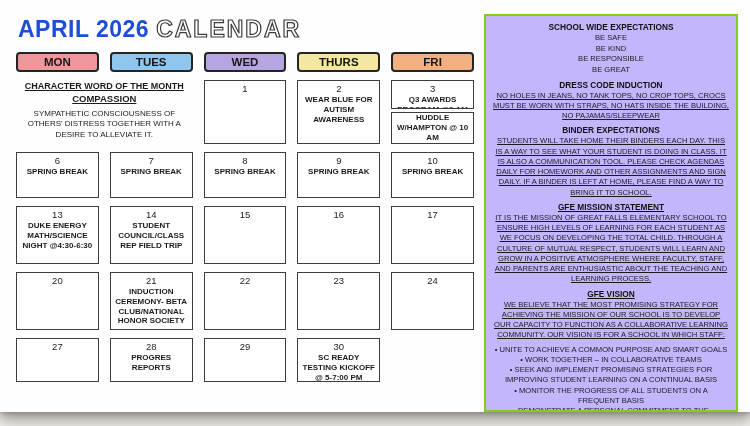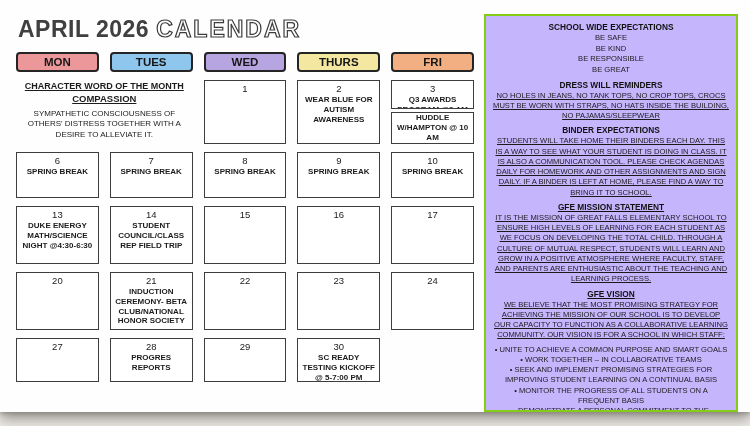--- a/index.html
+++ b/index.html
@@ -13,21 +13,21 @@
   }
   .photo {
     position:absolute; left:0; top:0; width:750px; height:412px;
     background:#fefefe;
     box-shadow:0 7px 14px rgba(80,74,68,.55), 0 2px 4px rgba(80,74,68,.3);
   }
 
   
   .left { position:absolute; left:16px; top:8px; width:458px; }
   .title { margin:8px 0 9px 2px; font-size:23px; font-weight:bold; letter-spacing:.5px; white-space:nowrap; }
-  .t-solid { color:#404040; }
+  .t-solid { color:#1d4ed8; }
   .t-outline {
     margin-left:7px; letter-spacing:2px; color:#ffffff;
     -webkit-text-stroke:1.2px #3c3c3c;
   }
   .grid {
     display:grid;
     grid-template-columns:repeat(5,1fr);
     grid-template-rows:20px 64px 46px 58px 58px 44px;
     column-gap:11px; row-gap:8px;
   }
@@ -190,21 +190,21 @@
   <div class="panel">
     <div class="sect">
       <h3>SCHOOL WIDE EXPECTATIONS</h3>
       <div class="be-line">BE SAFE</div>
       <div class="be-line">BE KIND</div>
       <div class="be-line">BE RESPONSIBLE</div>
       <div class="be-line">BE GREAT</div>
     </div>
 
     <div class="sect">
-      <h3>DRESS WILL REMINDERS</h3>
+      <h3>DRESS CODE INDUCTION</h3>
       <p>NO HOLES IN JEANS, NO TANK TOPS, NO CROP TOPS, CROCS MUST BE WORN WITH STRAPS, NO HATS INSIDE THE BUILDING, NO PAJAMAS/SLEEPWEAR</p>
     </div>
 
     <div class="sect">
       <h3>BINDER EXPECTATIONS</h3>
       <p>STUDENTS WILL TAKE HOME THEIR BINDERS EACH DAY. THIS IS A WAY TO SEE WHAT YOUR STUDENT IS DOING IN CLASS. IT IS ALSO A COMMUNICATION TOOL. PLEASE CHECK AGENDAS DAILY FOR HOMEWORK AND OTHER ASSIGNMENTS AND SIGN DAILY. IF A BINDER IS LEFT AT HOME, PLEASE FIND A WAY TO BRING IT TO SCHOOL.</p>
     </div>
 
     <div class="sect">
       <h3 class="u">GFE MISSION STATEMENT</h3>

